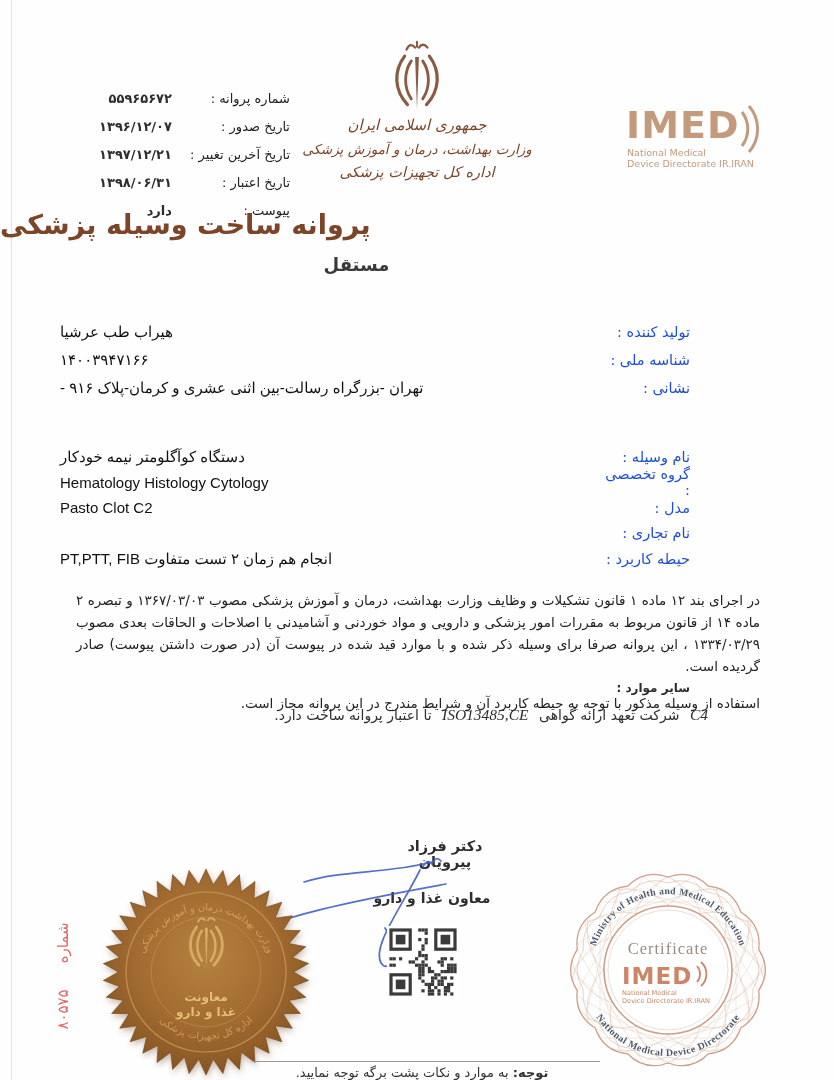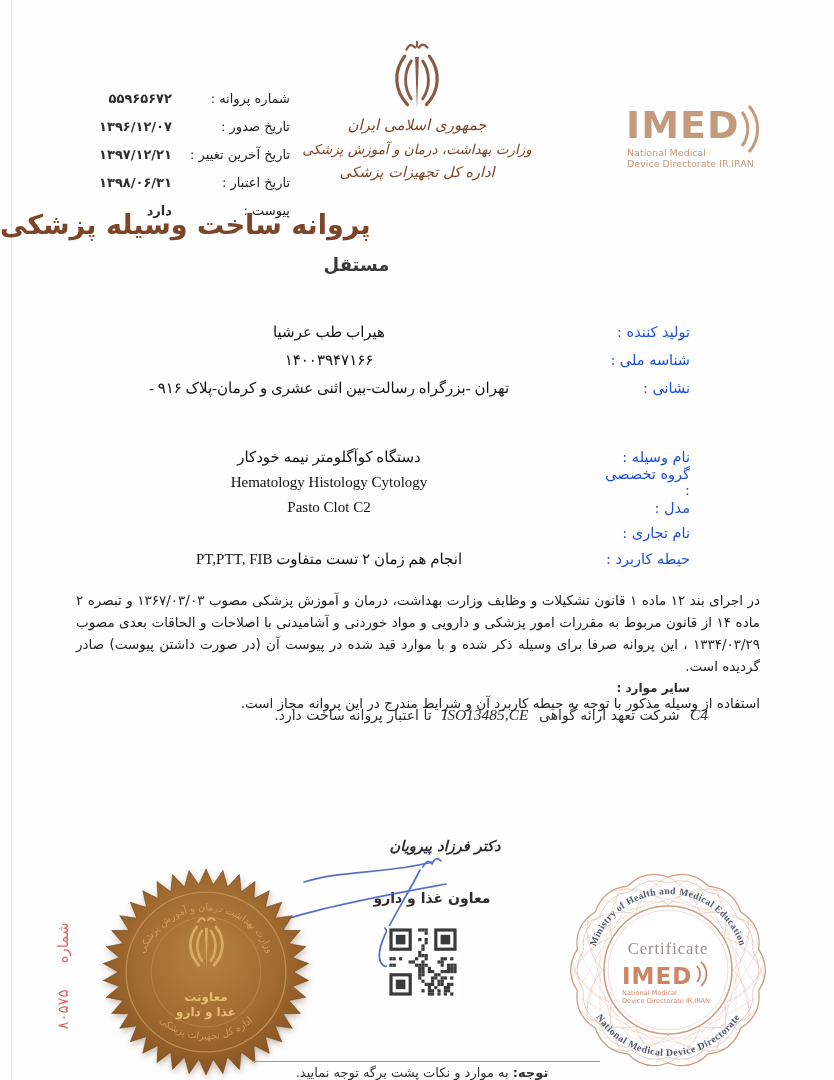--- a/index.html
+++ b/index.html
@@ -37,35 +37,35 @@
   .title-sub{left:0;top:254px;width:713px;text-align:center;font-size:18px;font-weight:700;color:#3a3a3a;}
 
   
   .fields{left:60px;width:630px;direction:rtl;}
   .producer-block{top:318px;}
   .device-block{top:444px;}
   .f-row{display:flex;align-items:center;font-size:14.5px;}
   .producer-block .f-row{height:28px;}
   .device-block .f-row{height:25.5px;}
   .f-lbl{flex:0 0 92px;text-align:right;color:#1d4ed8;}
-  .f-val{flex:1;text-align:center;font-family:Liberation Serif, serif;font-size:15px;color:#111;}
+  .f-val{flex:1;text-align:left;font-family:Liberation Sans, sans-serif;font-size:15px;color:#111;}
 
   
   .legal{left:60px;top:574px;width:716px;direction:rtl;font-size:13.5px;line-height:1.62;color:#222;}
   .legal p{margin:16px;}
   .legal .just{text-align:justify;}
   .legal .start{text-align:right;}
 
   
   .other-heading{right:144px;top:681px;direction:rtl;font-size:12px;font-weight:700;}
   .c4-line{right:120px;top:706px;direction:rtl;font-size:14px;}
   .latin-italic{font-family:"Liberation Serif",serif;font-style:italic;font-size:15.5px;margin:0 6px;}
 
   
-  .sig-name{left:380px;top:838px;width:130px;text-align:center;font-size:14.5px;font-weight:700;direction:rtl;font-style:italic;}
+  .sig-name{left:380px;top:838px;width:130px;text-align:center;font-size:14.5px;font-weight:700;direction:rtl;}
   .sig-role{left:372px;top:890px;width:120px;text-align:center;font-size:14px;font-weight:700;direction:rtl;}
   .sig-svg{left:282px;top:842px;}
 
   
   .gold-seal{left:102px;top:868px;filter:drop-shadow(1px 3px 3px rgba(90,50,10,.35));}
   .qr{left:387px;top:926px;}
   .imed-stamp{left:556px;top:866px;}
 
   
   .side-num{left:-5px;top:965px;width:140px;height:22px;transform:rotate(-90deg);

